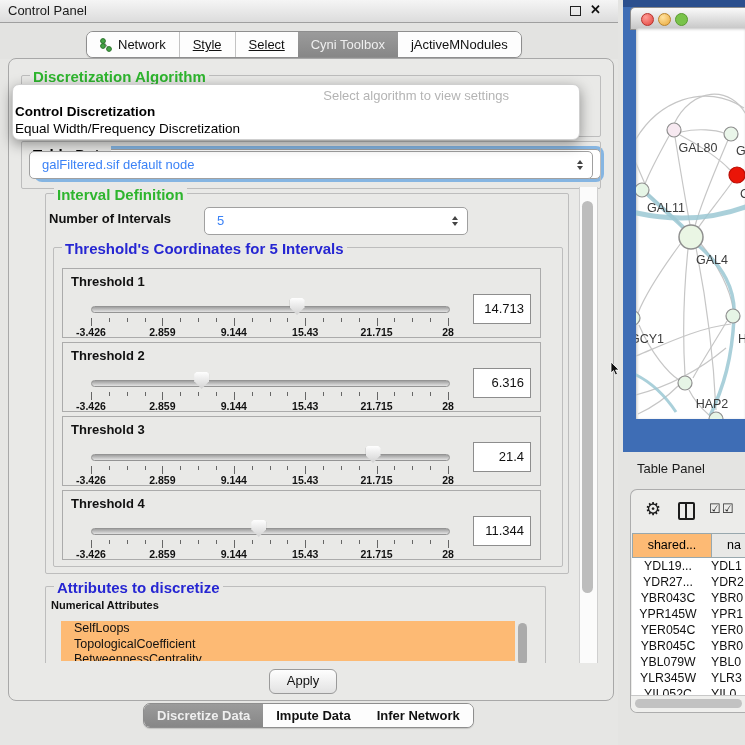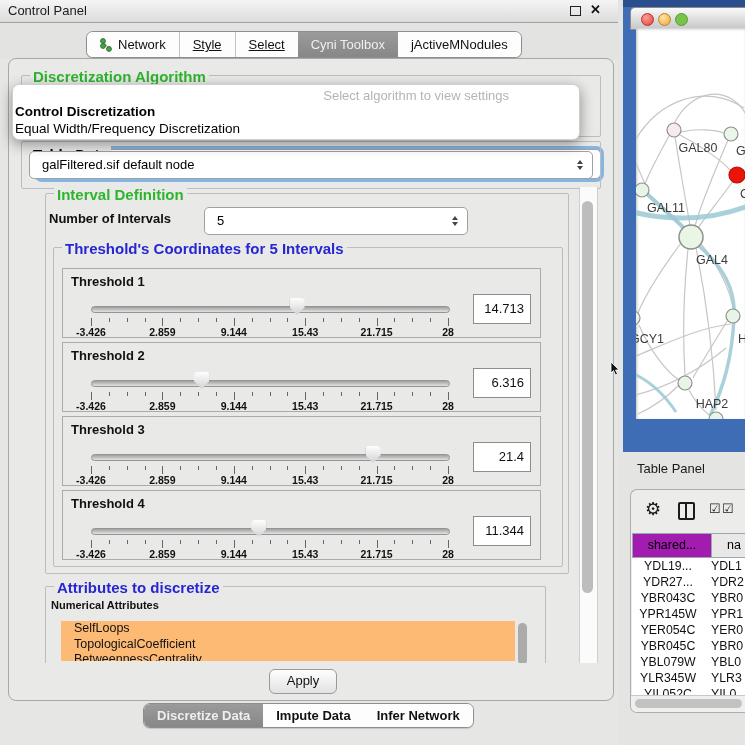--- a/index.html
+++ b/index.html
@@ -23,21 +23,21 @@
   #bottom-tabs .seg{font-weight:bold;font-size:13px;}
 
   #main-box{left:8px;top:58px;width:604px;height:641px;border:1px solid #a8a8a8;border-radius:8px;background:#e9e9e7;}
 
   .group{position:absolute;border:1px solid #bdbdbd;border-radius:2px;}
   .legend{position:absolute;top:-8px;left:8px;background:#e9e9e7;padding:0 3px;font-size:15px;font-weight:bold;}
   .legend.green{color:#2eb52e;}
   .legend.blue{color:#2626d2;}
   .legend.dark{color:#000000;margin-top:12px;}
 
-  .combo{position:absolute;background:#fff;border:1px solid #a0a0a0;border-radius:5px;font-size:13px;color:#000000;}
+  .combo{position:absolute;background:#fff;border:1px solid #a0a0a0;border-radius:5px;font-size:13px;color:#3b82f6;}
   .combo .val{position:absolute;left:12px;top:0;line-height:24px;}
   .stepper{position:absolute;right:9px;top:50%;transform:translateY(-50%);display:flex;flex-direction:column;gap:2px;}
   .ar-up{width:0;height:0;border-left:3.5px solid transparent;border-right:3.5px solid transparent;border-bottom:4.5px solid #444;}
   .ar-dn{width:0;height:0;border-left:3.5px solid transparent;border-right:3.5px solid transparent;border-top:4.5px solid #444;}
 
   #algo-combo{left:28px;top:90px;width:562px;height:28px;box-shadow:0 0 0 3px #85b5e2;}
   #popup{left:12px;top:84px;width:566px;height:54px;background:#fff;border:1px solid #cfcfcf;border-radius:7px;box-shadow:0 4px 14px rgba(0,0,0,.4);z-index:30;}
   #popup .ph{position:absolute;left:0;right:70px;top:3px;text-align:right;font-size:13px;color:#b4b4b4;}
   #popup .opt1{position:absolute;left:2px;top:19px;font-size:13.5px;font-weight:bold;color:#000;}
   #popup .opt2{position:absolute;left:2px;top:36px;font-size:13.5px;color:#000;}
@@ -87,21 +87,21 @@
   #table-panel-bar{left:620px;top:452px;width:125px;height:35px;background:#e4e4e2;}
   #table-panel-bar .t{position:absolute;left:17px;top:9px;font-size:13px;color:#1a1a1a;}
   #table-container{left:630px;top:489px;width:116px;height:222px;background:#ececea;border:1px solid #adadad;border-radius:7px 0 0 7px;border-right:none;overflow:hidden;}
   #tc-toolbar{position:absolute;left:0;top:0;width:116px;height:42px;}
   #gear-ic{position:absolute;left:14px;top:8px;font-size:18px;color:#1c1c1c;}
   #split-ic{position:absolute;left:47px;top:12px;width:13px;height:14px;border:2px solid #1c1c1c;border-radius:2px;}
   #split-ic div{position:absolute;left:5px;top:0;width:2px;height:100%;background:#1c1c1c;}
   .cb-ic{position:absolute;top:11px;font-size:13px;color:#1c1c1c;}
   #thead{position:absolute;left:1px;top:43px;height:25px;display:flex;}
   .hcell{box-sizing:border-box;height:25px;border:1px solid #98a8ae;font-size:12.5px;color:#000;line-height:23px;}
-  #hc1{width:80px;background:#a21caf;text-align:center;}
+  #hc1{width:80px;background:#fdba74;text-align:center;}
   #hc2{width:60px;background:#e8e8e6;border-left:none;padding-left:15px;}
   #tbody{position:absolute;left:1px;top:68px;width:115px;background:#fff;}
   .trow{display:flex;height:16px;}
   .tcell{font-size:12.3px;color:#111;line-height:16px;white-space:nowrap;}
   .c1{width:80px;text-align:center;}
   .c2{width:40px;padding-left:7px;}
   #hscroll{position:absolute;left:0px;top:205px;width:116px;height:16px;background:#efefed;border-top:1px solid #c8c8c8;}
   #hscroll .thumb{position:absolute;left:4px;top:3px;width:107px;height:9px;border-radius:5px;background:#c2c2c2;}
 
   #cursor{left:610px;top:362px;width:12px;height:14px;z-index:50;}

